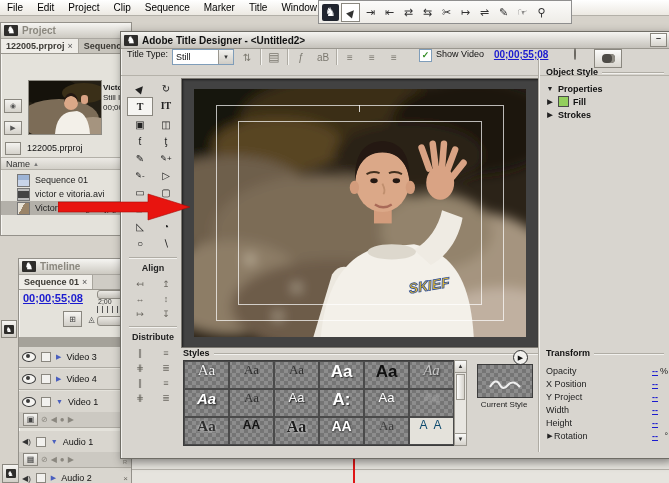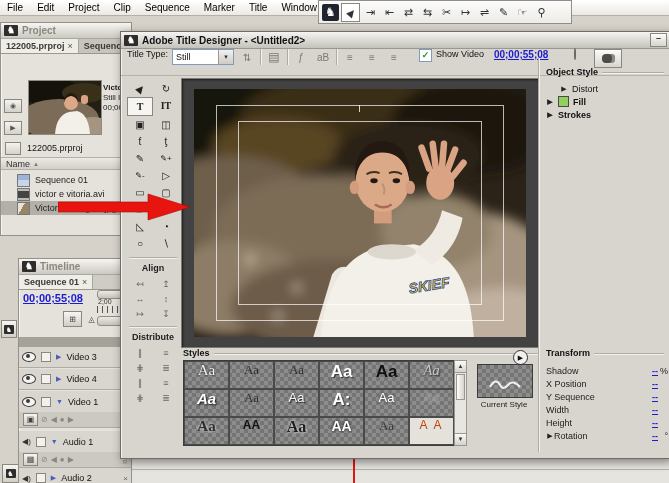--- a/index.html
+++ b/index.html
@@ -500,21 +500,21 @@
       <span class="scell">
           <span class="sw-serifglow">Aa</span>
         </span>
       <span class="scell">
           <span class="sw-capswhite">AA</span>
         </span>
       <span class="scell">
           <span class="sw-thin">Aa</span>
         </span>
       <span class="scell" style="background:#e4e2db">
-          <span class="sw-spaced" style="color:#c2410c;text-shadow:none">A A</span>
+          <span class="sw-spaced" style="color:#0c4a6e;text-shadow:none">A A</span>
         </span>
     </div>
     <div class="abs sbar" style="left:333px;top:328px;height:86px">
       <span class="sarrow">▲</span>
       <span class="sthumb"></span>
       <span class="sarrow bot">▼</span>
     </div>
     <div class="abs pmenu" style="left:392px;top:318px">▶</div>
     <div class="abs checker" style="left:356px;top:332px;width:54px;height:32px;border:1px solid #3c3c3c">
       <svg width="54" height="32">
@@ -522,53 +522,53 @@
         </svg>
     </div>
     <div class="abs" style="left:352px;top:368px;width:62px;text-align:center;font-size:8px;line-height:9px;color:#222">Current Style</div>
 
     <div class="abs" style="left:417px;top:26px;width:1px;height:394px;background:#aeaba3;box-shadow:1px 0 0 #f2f1ee"></div>
     <div class="abs grphead" style="left:425px;top:35px;width:118px">
       <span>Object Style</span>
         <span class="rule"></span>
     </div>
     <div class="abs" style="left:425px;top:50px;width:118px">
-      <div class="osrow" style="padding-left:14px">
-        <span class="treearrow">▶</span>
-        <span>Distort</span>
+      <div class="osrow" style="font-weight:bold">
+        <span class="treearrow">▼</span>
+        <span>Properties</span>
       </div>
       <div class="osrow" style="font-weight:bold">
         <span class="treearrow">▶</span>
         <span class="greenchk"></span>
         <span>Fill</span>
       </div>
       <div class="osrow" style="font-weight:bold">
         <span class="treearrow">▶</span>
         <span>Strokes</span>
       </div>
     </div>
     <div class="abs grphead" style="left:425px;top:316px;width:118px">
       <span>Transform</span>
         <span class="rule"></span>
     </div>
     <div class="abs" style="left:425px;top:332px;width:122px">
       <div class="trow">
-        <span>Shadow</span>
+        <span>Opacity</span>
         <span style="flex:1"></span>
         <span class="tval">--</span>
         <span style="width:10px;text-align:right">%</span>
       </div>
       <div class="trow">
         <span>X Position</span>
         <span style="flex:1"></span>
         <span class="tval">--</span>
         <span style="width:10px"></span>
       </div>
       <div class="trow">
-        <span>Y Sequence</span>
+        <span>Y Project</span>
         <span style="flex:1"></span>
         <span class="tval">--</span>
         <span style="width:10px"></span>
       </div>
       <div class="trow">
         <span>Width</span>
         <span style="flex:1"></span>
         <span class="tval">--</span>
         <span style="width:10px"></span>
       </div>

